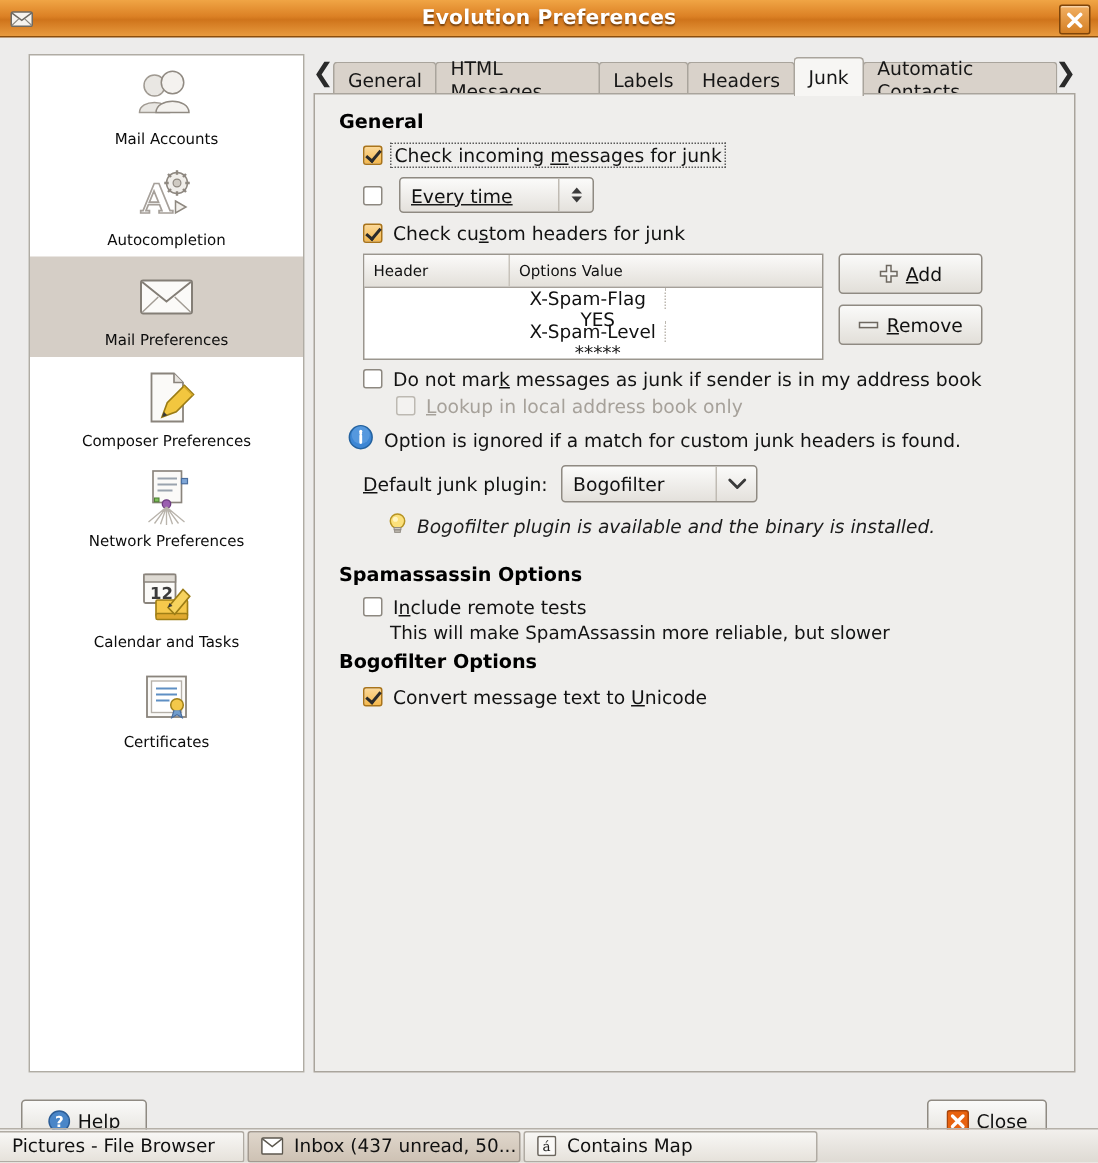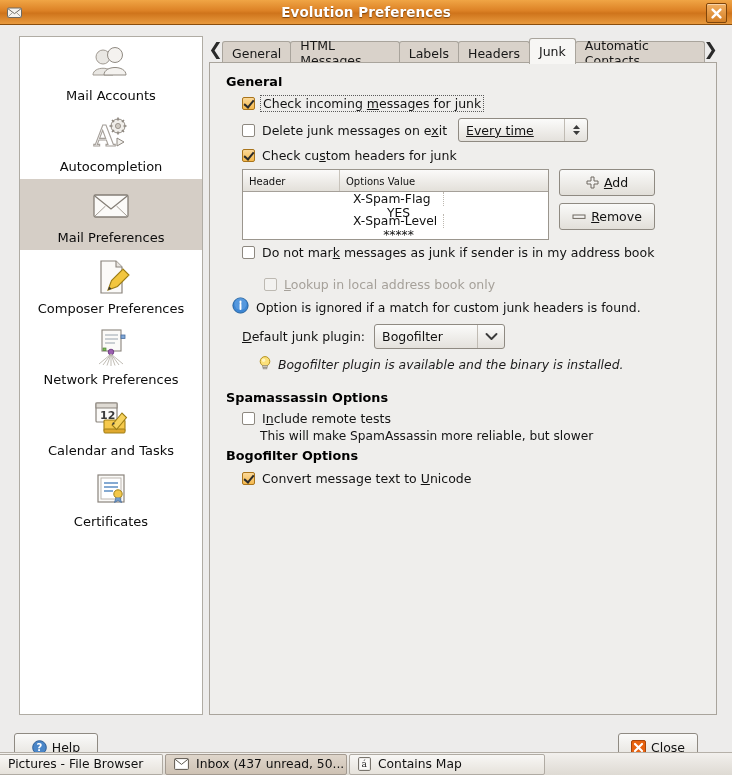--- a/index.html
+++ b/index.html
@@ -58,21 +58,21 @@
     overflow: hidden;
   }
   .side-item {
     display: flex; flex-direction: column; align-items: center;
     padding: 6px 0 5px 0;
     cursor: pointer;
   }
   .side-item.selected { background: #d5cec6; }
   .side-label {
     margin-top: 3px;
-    font-size: 13px;
+    font-size: 10px;
     color: #0c0c0c;
   }
   .side-icon { width: 46px; height: 42px; display:block; }
 
   
   .tabarea {
     position: absolute; left: 209px; top: 36px; width: 508px; height: 679px;
   }
   .tabstrip {
     position: absolute; left: 0; top: 0; height: 28px; width: 508px;
@@ -419,21 +419,20 @@
 
       <div class="grp-title">General</div>
 
       <div class="row indent">
         <span class="cb checked"></span>
         <span class="cb-label focus-label"><span>Check incoming </span><u>m</u><span>essages for junk</span></span>
       </div>
 
       <div class="row indent">
         <span class="cb"></span>
-        <span class="cb-label"><span>Delete junk messages on e</span><u>x</u><span>it</span></span>
         <span class="spin">
           <span class="spin-txt">Every time</span>
           <span class="spin-arrows">
             <svg width="11" height="16" viewBox="0 0 11 16">
               <path d="M5.5 3 L9 7 L2 7 Z" fill="#3b3b3b"></path>
               <path d="M5.5 13 L9 9 L2 9 Z" fill="#3b3b3b"></path>
             </svg>
           </span>
         </span>
       </div>
@@ -473,21 +472,21 @@
             <span class="glyph">
               <svg width="14" height="13" viewBox="0 0 14 13">
                 <rect x="1" y="5" width="12" height="3.4" fill="#f3f2f0" stroke="#6e6860" stroke-width="1"></rect>
               </svg>
             </span>
             <span><span></span><u>R</u><span>emove</span></span>
           </div>
         </div>
       </div>
 
-      <div class="row indent" style="margin-bottom:17px;">
+      <div class="row indent" style="margin-bottom:3px;">
         <span class="cb"></span>
         <span class="cb-label"><span>Do not mar</span><u>k</u><span> messages as junk if sender is in my address book</span></span>
       </div>
 
       <div class="row" style="margin-left:44px; margin-bottom:5px;">
         <span class="cb dis"></span>
         <span class="cb-label dis"><span></span><u>L</u><span>ookup in local address book only</span></span>
       </div>
 
       <div class="info-row">

